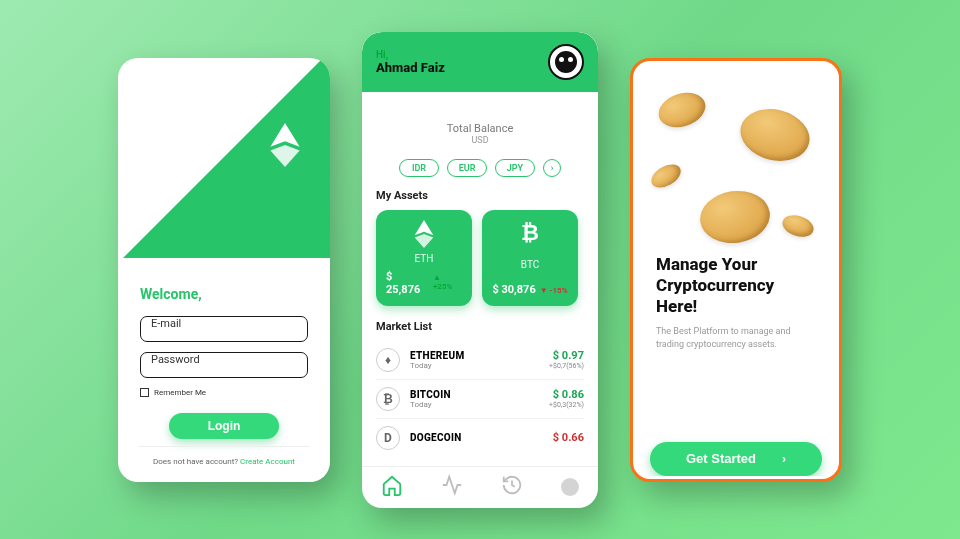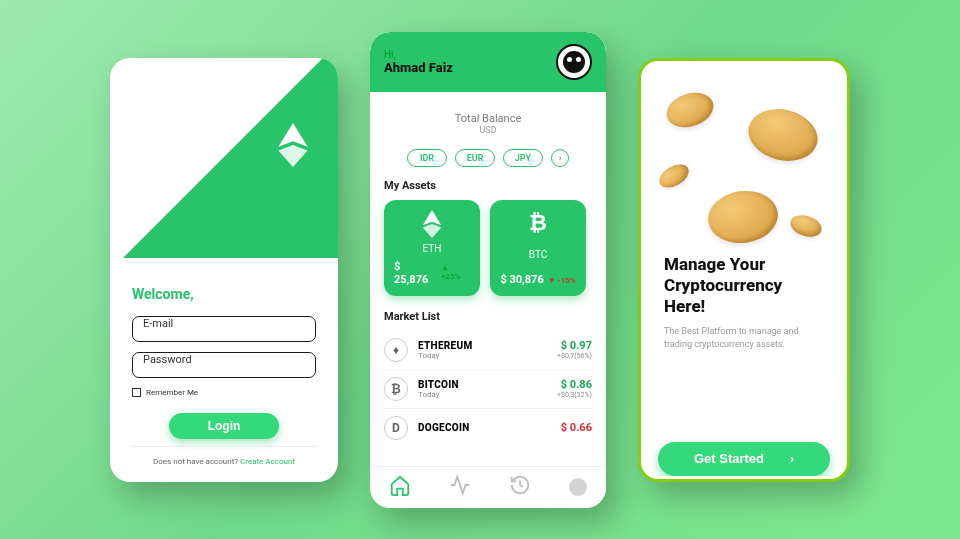--- a/index.html
+++ b/index.html
@@ -16,23 +16,23 @@
   }
   .phone {
     background: #fff;
     border-radius: 20px;
     box-shadow: 10px 14px 30px rgba(0,0,0,0.25);
     position: relative;
     overflow: hidden;
     display: flex;
     flex-direction: column;
   }
-  .phone-login { width: 228px; height: 424px; }
+  .phone-login { width: 212px; height: 424px; }
   .phone-home  { width: 236px; height: 476px; }
-  .phone-onb   { width: 212px; height: 424px; border: 3px solid #84cc16; padding:3px 3px; }
+  .phone-onb   { width: 212px; height: 424px; border: 3px solid #f97316; padding:3px 3px; }
 
   
   .login-hero {
     position: absolute;
     top: 0; right: 0;
     width: 100%; height: 200px;
     background: linear-gradient(135deg, transparent 49.5%, #27c46a 50%);
   }
   .eth-logo {
     position:absolute; top:65px; right:30px;
@@ -78,21 +78,21 @@
     width:36px; height:36px; border-radius:18px; background:#fff;
     display:flex; align-items:center; justify-content:center;
     border:2px solid #111;
   }
   .avatar-inner { width:22px; height:22px; border-radius:50%; background:#111; position:relative; }
   .avatar-inner:before, .avatar-inner:after{
     content:""; position:absolute; background:#fff; border-radius:50%;
   }
   .avatar-inner:before{width:5px;height:5px;top:6px;left:4px;}
   .avatar-inner:after{width:5px;height:5px;top:6px;right:4px;}
-  .balance { text-align:center; padding:20px 0 8px; }
+  .balance { text-align:center; padding:30px 0 8px; }
   .bal-label { font-size:11px; color:#7a7a7a; }
   .bal-amt { font-size:24px; font-weight:800; margin:4px 0 4px; }
   .bal-cur { font-size:9px; color:#9a9a9a; }
   .cur-row { display:flex; gap:8px; justify-content:center; margin:6px 0 12px; }
   .cur-pill {
     border:1.4px solid #27c46a; color:#27c46a;
     font-size:9px; width:40px; height:18px; border-radius:9px;
     display:flex; align-items:center; justify-content:center; font-weight:600;
   }
   .cur-pill.more{width:18px;}

